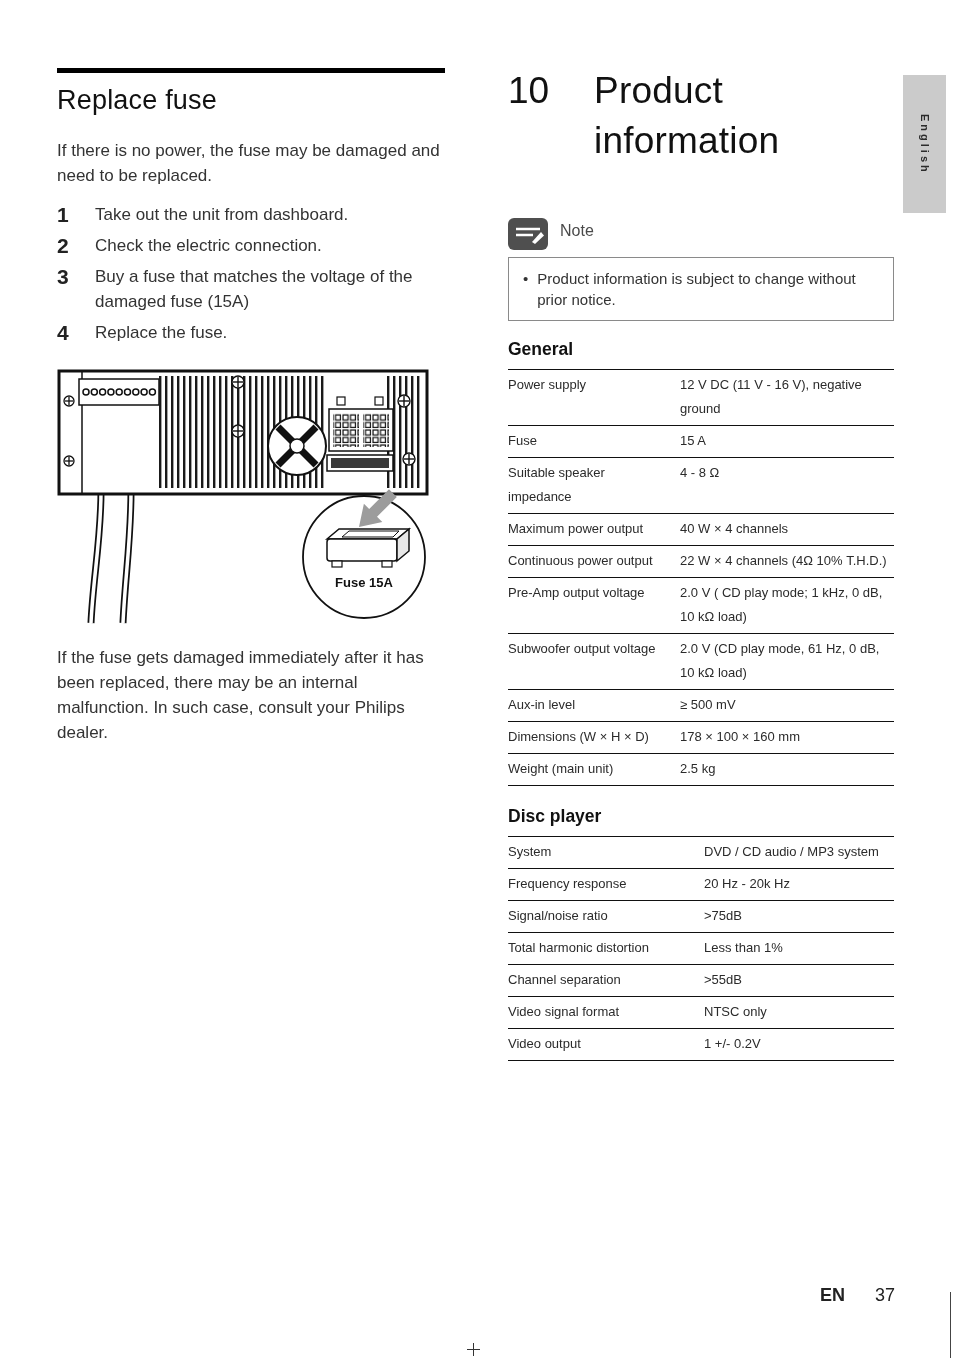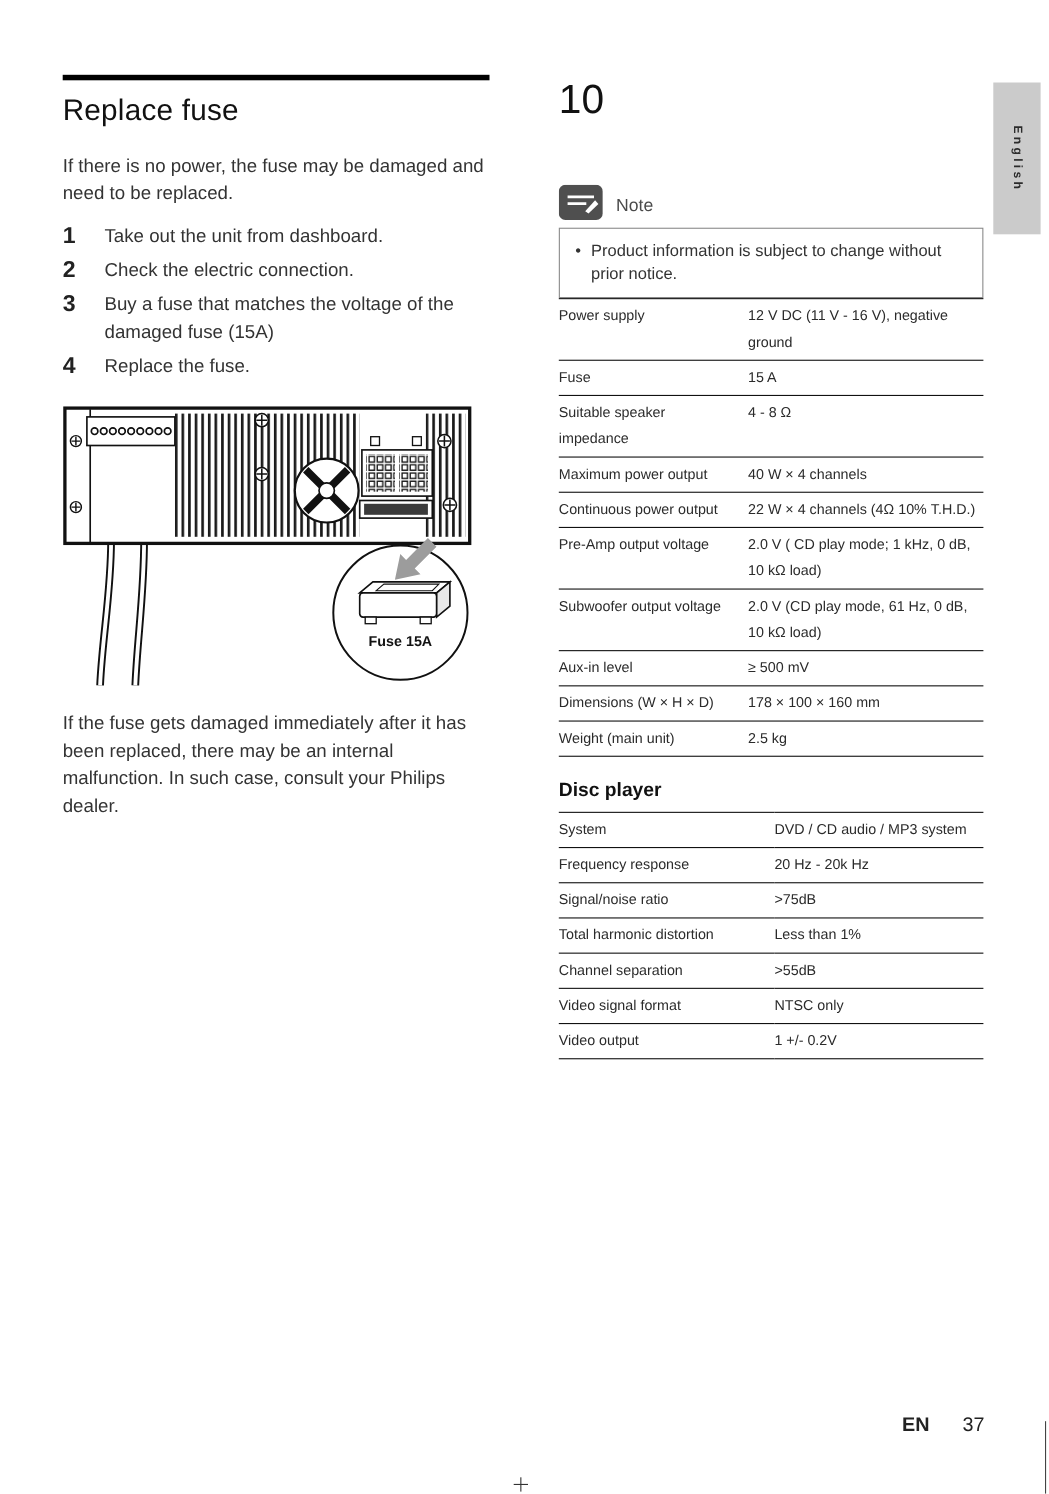--- a/index.html
+++ b/index.html
@@ -18,21 +18,21 @@
   .step-text { font-size:17px; line-height:25px; color:#333; }
   .figure { margin-top:24px; width:382px; height:262px; position:relative; }
   .outro { margin-top:14px; }
 
   
   .col-right { position:absolute; left:508px; top:66px; width:386px; }
   .chapter-heading { display:flex;gap:28px; }
   .ch-num { font-size:37px; font-weight:400; color:#111; width:58px; flex:0 0 58px; line-height:50px; }
   .ch-title { font-size:37px; font-weight:400; color:#111; width:310px; line-height:50px; letter-spacing:.2px; }
 
-  .note-head { display:flex; align-items:center; margin-top:52px; }
+  .note-head { display:flex; align-items:flex-start; margin-top:52px; }
   .note-icon { flex:0 0 40px; }
   .note-label { font-size:16px; color:#4a4a4a; margin-left:12px; position:relative; top:4px; }
   .note-box { border:1px solid #8a8a8a; margin-top:7px; padding:10px 14px; display:flex; }
   .note-bullet { font-size:15px; line-height:21px; color:#333; margin-right:9px; }
   .note-text { font-size:15px; line-height:21px; color:#333; width:320px; }
 
   .spec-section-title { font-size:17.5px; font-weight:bold; color:#111; margin-top:18px; margin-bottom:9px; }
   table.spec { width:100%; border-collapse:collapse; border-top:1.5px solid #111; }
   table.spec td { border-bottom:1.5px solid #111; font-size:13px; line-height:24px;
                   padding:3px 0 4px 0; vertical-align:top; color:#2b2b2b;margin-left:37px; }
@@ -174,37 +174,39 @@
       </g>
     </svg>
   </div>
 
   <p class="para outro">If the fuse gets damaged immediately after it has been replaced, there may be an internal malfunction. In such case, consult your Philips dealer.</p>
 </div>
 
 <div class="col-right">
   <div class="chapter-heading">
     <span class="ch-num">10</span>
+    <h1 class="ch-title">Product information</h1>
   </div>
 
   <div class="note-head">
     <svg class="note-icon" width="40" height="32" viewBox="0 0 40 32" xmlns="http://www.w3.org/2000/svg">
       <rect x="0" y="0" width="40" height="32" rx="6" fill="#4f4f4f"></rect>
       <line x1="8" y1="11" x2="32" y2="11" stroke="#fff" stroke-width="2.5"></line>
       <line x1="8" y1="17" x2="25" y2="17" stroke="#fff" stroke-width="2.5"></line>
       <polygon points="24,24 33,14 36,17.5 27,26" fill="#fff"></polygon>
     </svg>
     <span class="note-label">Note</span>
   </div>
 
   <div class="note-box">
     <span class="note-bullet">•</span>
     <p class="note-text">Product information is subject to change without prior notice.</p>
   </div>
 
+  <h2 class="spec-section-title">General</h2>
   <table class="spec general">
     <tbody>
       <tr>
           <td class="lbl">Power supply</td>
           <td class="val">12 V DC (11 V - 16 V), negative ground</td>
         </tr>
       <tr>
           <td class="lbl">Fuse</td>
           <td class="val">15 A</td>
         </tr>

